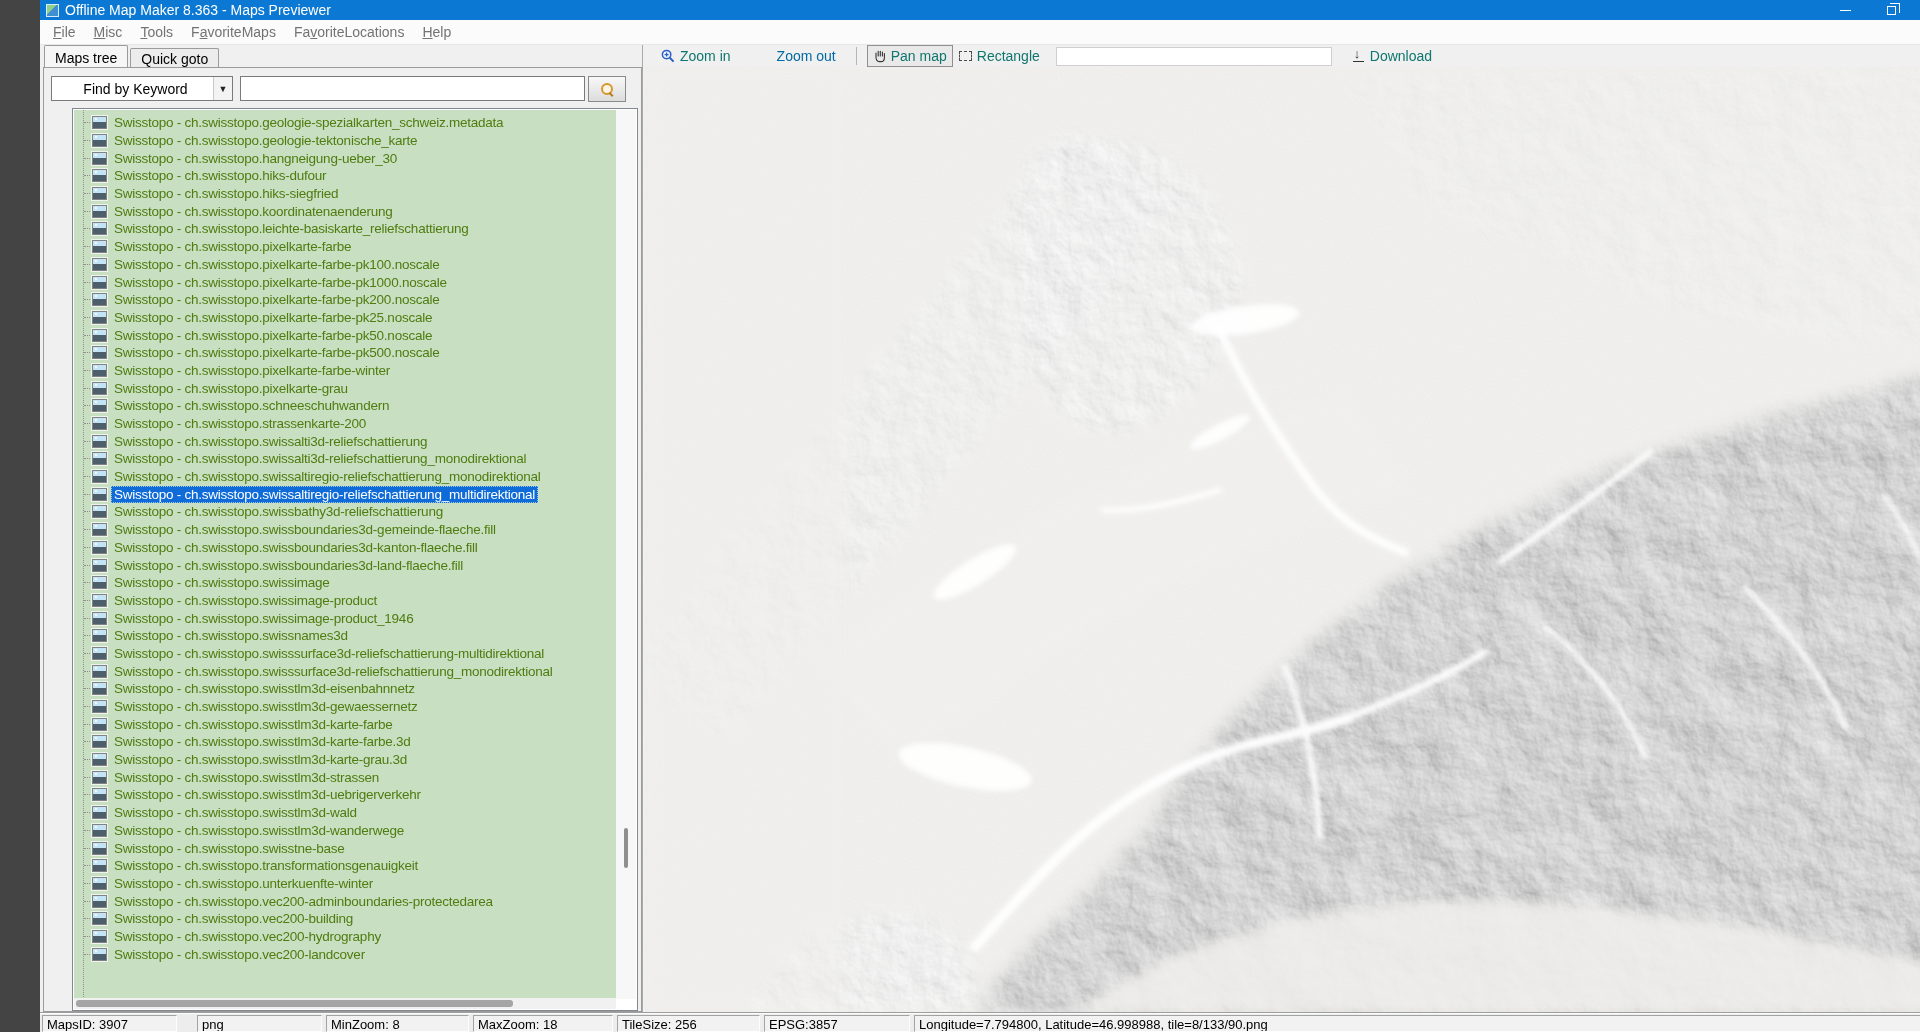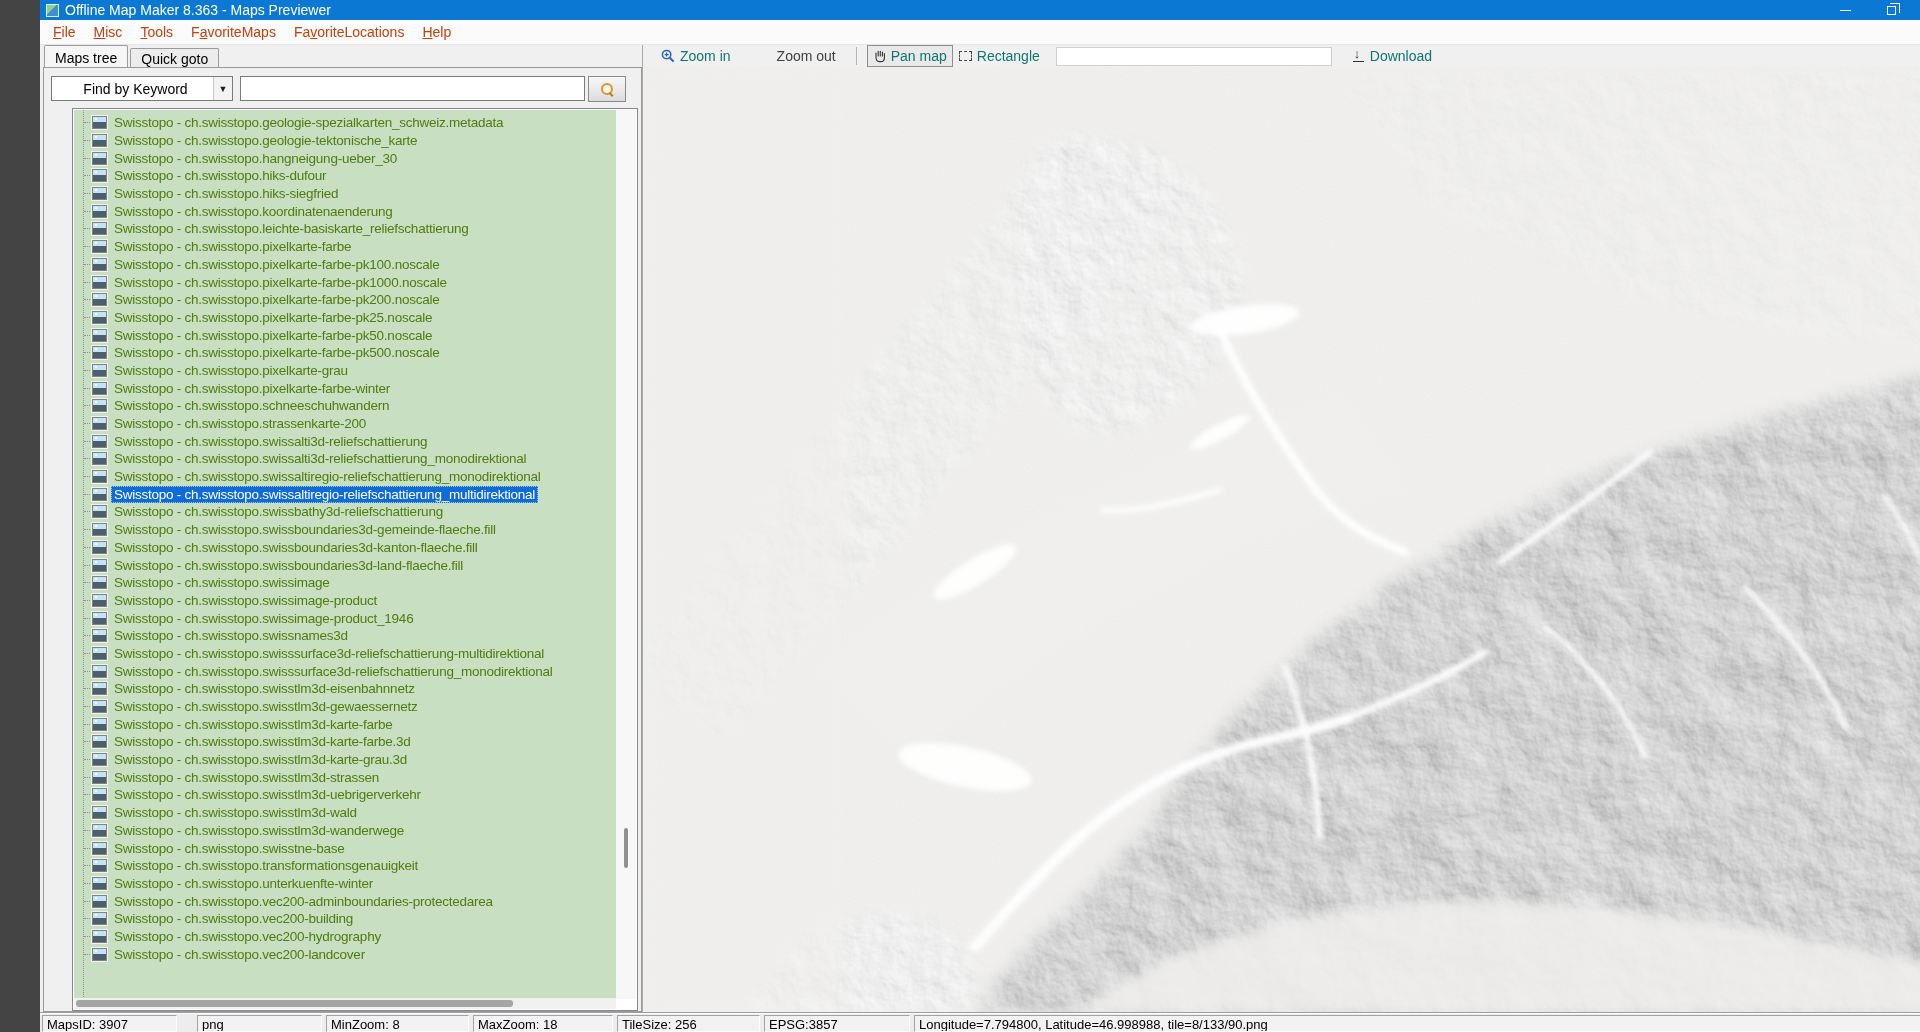--- a/index.html
+++ b/index.html
@@ -12,21 +12,21 @@
   .title-text{font-size:14px;letter-spacing:0;}
   .win-controls{margin-left:auto;display:flex;height:100%;}
   .win-btn{width:46px;height:100%;display:flex;align-items:center;justify-content:center;color:#fff;}
   .glyph-min{width:11px;height:1px;background:#fff;display:block;}
   .glyph-restore{position:relative;width:9px;height:9px;border:1px solid #fff;display:block;}
   .glyph-restore::before{content:"";position:absolute;left:2px;top:-4px;width:9px;height:9px;border:1px solid #fff;border-bottom:none;border-left:none;}
   .glyph-close{font-size:13px;line-height:1;}
 
   
   .menubar{position:absolute;left:0;top:20px;width:1920px;height:25px;background:#fbfbfb;display:flex;align-items:center;padding-left:4px;border-bottom:1px solid #e6e6e6;}
-  .menu-item{font-size:14px;color:#c2410c;padding:3px 9px;}
+  .menu-item{font-size:14px;color:#737373;padding:3px 9px;}
   .menu-item u{text-decoration:underline;}
 
   
   .left-panel{position:absolute;left:0;top:45px;width:605px;height:967px;background:#f0f0f0;}
   .right-panel{position:absolute;left:605px;top:45px;width:1315px;height:967px;background:#f0f0f0;}
   .panel-divider{position:absolute;left:602px;top:45px;width:1px;height:967px;background:#a9a9a9;}
 
   
   .tabs{position:absolute;left:4px;top:0;height:22px;display:flex;align-items:flex-end;}
   .tab{font-size:14px;padding:2px 10px 3px 10px;border:1px solid #9b9b9b;border-bottom:none;background:#ececec;margin-right:2px;border-radius:2px 2px 0 0;height:19px;}
@@ -59,21 +59,21 @@
 
   
   .vscroll{position:absolute;right:1px;top:1px;width:20px;height:889px;background:#f7f7f7;}
   .vscroll-thumb{position:absolute;left:8px;width:4px;height:40px;background:#8f8f8f;border-radius:2px;}
   .hscroll{position:absolute;left:1px;bottom:1px;width:542px;height:11px;background:#f1f1f1;}
   .hscroll-thumb{position:absolute;left:2px;top:2px;width:437px;height:7px;background:#a5a5a5;border-radius:3px;}
 
   
   .toolbar{position:absolute;left:0;top:0;width:100%;height:22px;background:#f0f0f0;display:flex;align-items:center;}
   .tb-btn{display:flex;align-items:center;gap:5px;font-size:14px;color:#0f766e;padding:2px 5px;border:1px solid transparent;background:transparent;}
-  .tb-btn.disabled{color:#404040;}
+  .tb-btn.disabled{color:#0369a1;}
   .tb-btn.checked{border:1px solid #8f8f8f;background:#e9e9e9;}
   #btn-zoom-in{margin-left:10px;}
   #btn-zoom-out{margin-left:34px;}
   .tb-sep{width:1px;height:18px;background:#b5b5b5;margin:0 10px 0 14px;}
   .rect-icon{width:13px;height:10px;border:1px dashed #4a4a4a;display:block;}
   .tb-input{margin-left:10px;width:276px;height:19px;border:1px solid #cfcfcf;background:#fff;font-size:13px;padding:0 4px;outline:none;}
   #btn-download{margin-left:14px;}
   .dl-icon{position:relative;width:13px;height:14px;display:block;}
   .dl-icon::before{content:"↓";position:absolute;left:2px;top:-3px;font-size:13px;color:#333;}
   .dl-icon::after{content:"";position:absolute;left:1px;bottom:1px;width:11px;height:1px;background:#333;}
@@ -202,26 +202,26 @@
                 <span class="row-label">Swisstopo - ch.swisstopo.pixelkarte-farbe-pk50.noscale</span>
               </div>
               <div class="tree-row">
                 <span class="tree-h"></span>
                 <span class="pic-icon"></span>
                 <span class="row-label">Swisstopo - ch.swisstopo.pixelkarte-farbe-pk500.noscale</span>
               </div>
               <div class="tree-row">
                 <span class="tree-h"></span>
                 <span class="pic-icon"></span>
+                <span class="row-label">Swisstopo - ch.swisstopo.pixelkarte-farbe-winter</span>
+              </div>
+              <div class="tree-row">
+                <span class="tree-h"></span>
+                <span class="pic-icon"></span>
                 <span class="row-label">Swisstopo - ch.swisstopo.pixelkarte-grau</span>
-              </div>
-              <div class="tree-row">
-                <span class="tree-h"></span>
-                <span class="pic-icon"></span>
-                <span class="row-label">Swisstopo - ch.swisstopo.pixelkarte-farbe-winter</span>
               </div>
               <div class="tree-row">
                 <span class="tree-h"></span>
                 <span class="pic-icon"></span>
                 <span class="row-label">Swisstopo - ch.swisstopo.schneeschuhwandern</span>
               </div>
               <div class="tree-row">
                 <span class="tree-h"></span>
                 <span class="pic-icon"></span>
                 <span class="row-label">Swisstopo - ch.swisstopo.strassenkarte-200</span>

